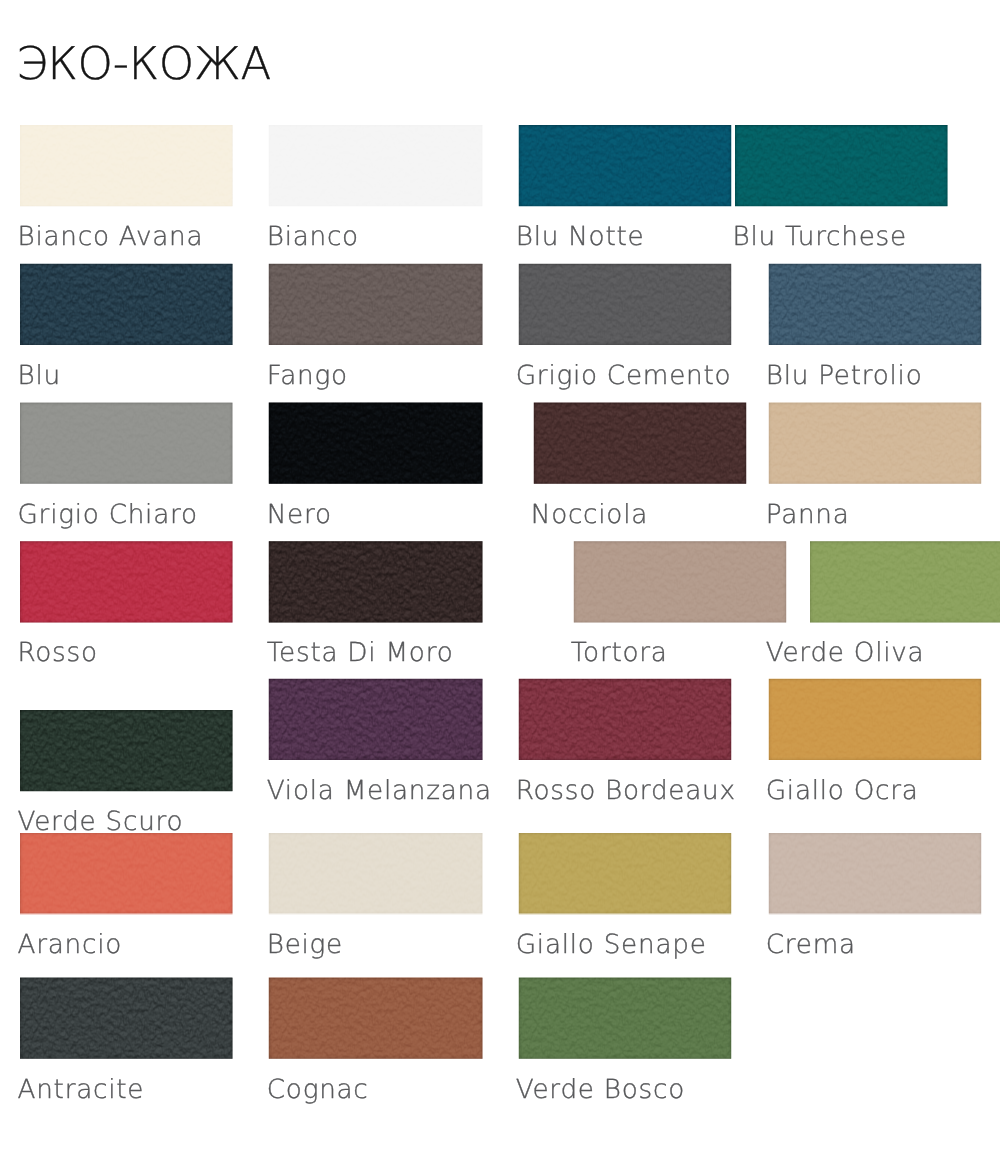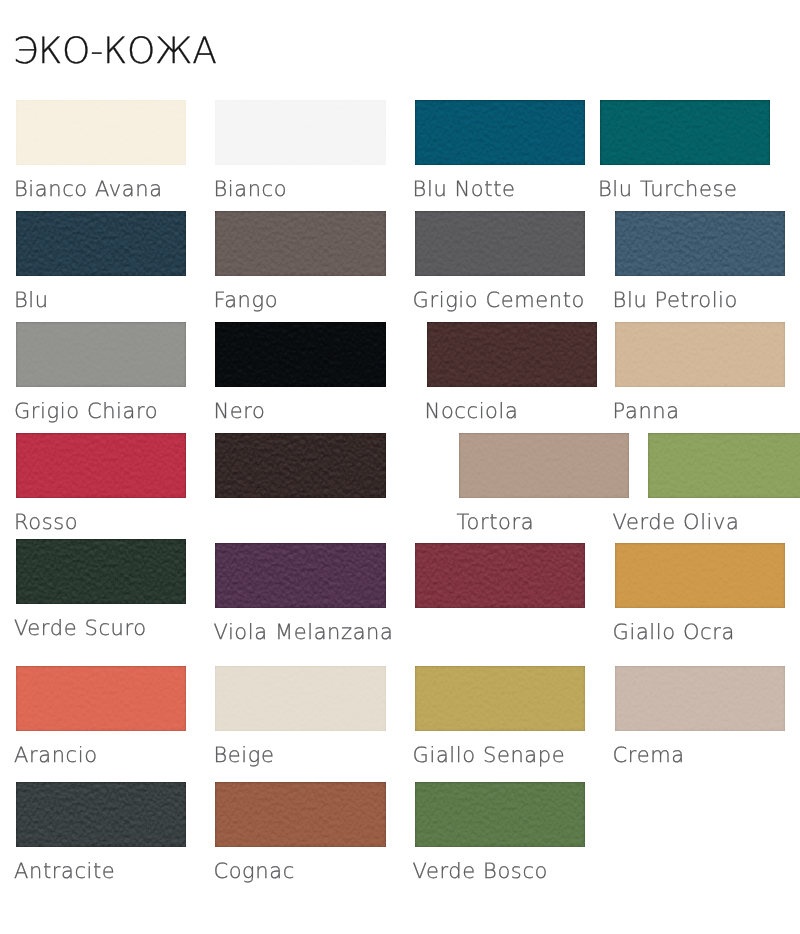--- a/index.html
+++ b/index.html
@@ -79,21 +79,21 @@
       </div>
       <div class="cell" style="left: 398.6px; top: 0px;">
         <div class="swatch" style="background: rgb(6, 88, 113);">
           <svg class="tex" viewBox="0 0 170.3 65" style="opacity: 0.323;">
             <rect width="170.3" height="65" filter="url(#leatherGrain)"></rect>
           </svg>
           <div class="edge" style="box-shadow: rgba(0, 0, 0, 0.224) 0px 2px 2px -1px inset, rgba(0, 0, 0, 0.165) 0px -2px 2px -1px inset, rgba(0, 0, 0, 0.165) 2px 0px 2px -1px inset, rgba(0, 0, 0, 0.165) -2px 0px 2px -1px inset;"></div>
         </div>
         <div class="label">Blu Notte</div>
       </div>
-      <div class="cell" style="left: 584px; top: 0px;">
+      <div class="cell" style="left: 572px; top: 0px;">
         <div class="swatch" style="background: rgb(4, 98, 102);">
           <svg class="tex" viewBox="0 0 170.3 65" style="opacity: 0.284;">
             <rect width="170.3" height="65" filter="url(#leatherGrain)"></rect>
           </svg>
           <div class="edge" style="box-shadow: rgba(0, 0, 0, 0.216) 0px 2px 2px -1px inset, rgba(0, 0, 0, 0.16) 0px -2px 2px -1px inset, rgba(0, 0, 0, 0.16) 2px 0px 2px -1px inset, rgba(0, 0, 0, 0.16) -2px 0px 2px -1px inset;"></div>
         </div>
         <div class="label">Blu Turchese</div>
       </div>
       <div class="cell" style="left: 0px; top: 110.5px;">
         <div class="swatch" style="background: rgb(39, 64, 79);">
@@ -176,40 +176,41 @@
         </div>
         <div class="label">Rosso</div>
       </div>
       <div class="cell" style="left: 199.4px; top: 332.5px;">
         <div class="swatch" style="background: rgb(55, 42, 41);">
           <svg class="tex" viewBox="0 0 170.3 65" style="opacity: 0.685;">
             <rect width="170.3" height="65" filter="url(#leatherGrain)"></rect>
           </svg>
           <div class="edge" style="box-shadow: rgba(0, 0, 0, 0.247) 0px 2px 2px -1px inset, rgba(0, 0, 0, 0.18) 0px -2px 2px -1px inset, rgba(0, 0, 0, 0.18) 2px 0px 2px -1px inset, rgba(0, 0, 0, 0.18) -2px 0px 2px -1px inset;"></div>
         </div>
+        <div class="label">Testa Di Moro</div>
       </div>
       <div class="cell" style="left: 398.6px; top: 332.5px; margin-left: 44px;">
         <div class="swatch" style="background: rgb(180, 156, 141);">
           <svg class="tex" viewBox="0 0 170.3 65" style="opacity: 0.168;">
             <rect width="170.3" height="65" filter="url(#leatherGrain)"></rect>
           </svg>
           <div class="edge" style="box-shadow: rgba(0, 0, 0, 0.11) 0px 2px 2px -1px inset, rgba(0, 0, 0, 0.082) 0px -2px 2px -1px inset, rgba(0, 0, 0, 0.082) 2px 0px 2px -1px inset, rgba(0, 0, 0, 0.082) -2px 0px 2px -1px inset;"></div>
         </div>
         <div class="label">Tortora</div>
       </div>
       <div class="cell" style="left: 598.6px; top: 332.5px; padding-left: 33px;">
         <div class="swatch" style="background: rgb(141, 163, 95);">
           <svg class="tex" viewBox="0 0 170.3 65" style="opacity: 0.204;">
             <rect width="170.3" height="65" filter="url(#leatherGrain)"></rect>
           </svg>
           <div class="edge" style="box-shadow: rgba(0, 0, 0, 0.125) 0px 2px 2px -1px inset, rgba(0, 0, 0, 0.09) 0px -2px 2px -1px inset, rgba(0, 0, 0, 0.09) 2px 0px 2px -1px inset, rgba(0, 0, 0, 0.09) -2px 0px 2px -1px inset;"></div>
         </div>
         <div class="label">Verde Oliva</div>
       </div>
-      <div class="cell" style="left: 0px; top: 439px;">
+      <div class="cell" style="left: 0px; top: 468px;">
         <div class="swatch" style="background: rgb(42, 58, 49);">
           <svg class="tex" viewBox="0 0 170.3 65" style="opacity: 0.622;">
             <rect width="170.3" height="65" filter="url(#leatherGrain)"></rect>
           </svg>
           <div class="edge" style="box-shadow: rgba(0, 0, 0, 0.24) 0px 2px 2px -1px inset, rgba(0, 0, 0, 0.176) 0px -2px 2px -1px inset, rgba(0, 0, 0, 0.176) 2px 0px 2px -1px inset, rgba(0, 0, 0, 0.176) -2px 0px 2px -1px inset;"></div>
         </div>
         <div class="label">Verde Scuro</div>
       </div>
       <div class="cell" style="left: 199.4px; top: 443px;">
         <div class="swatch" style="background: rgb(85, 53, 82);">
@@ -220,20 +221,21 @@
         </div>
         <div class="label">Viola Melanzana</div>
       </div>
       <div class="cell" style="left: 398.6px; top: 443px;">
         <div class="swatch" style="background: rgb(131, 53, 68);">
           <svg class="tex" viewBox="0 0 170.3 65" style="opacity: 0.506;">
             <rect width="170.3" height="65" filter="url(#leatherGrain)"></rect>
           </svg>
           <div class="edge" style="box-shadow: rgba(0, 0, 0, 0.208) 0px 2px 2px -1px inset, rgba(0, 0, 0, 0.153) 0px -2px 2px -1px inset, rgba(0, 0, 0, 0.153) 2px 0px 2px -1px inset, rgba(0, 0, 0, 0.153) -2px 0px 2px -1px inset;"></div>
         </div>
+        <div class="label">Rosso Bordeaux</div>
       </div>
       <div class="cell" style="left: 598.6px; top: 443px;">
         <div class="swatch" style="background: rgb(206, 154, 75);">
           <svg class="tex" viewBox="0 0 170.3 65" style="opacity: 0.144;">
             <rect width="170.3" height="65" filter="url(#leatherGrain)"></rect>
           </svg>
           <div class="edge" style="box-shadow: rgba(0, 0, 0, 0.11) 0px 2px 2px -1px inset, rgba(0, 0, 0, 0.082) 0px -2px 2px -1px inset, rgba(0, 0, 0, 0.082) 2px 0px 2px -1px inset, rgba(0, 0, 0, 0.082) -2px 0px 2px -1px inset;"></div>
         </div>
         <div class="label">Giallo Ocra</div>
       </div>

